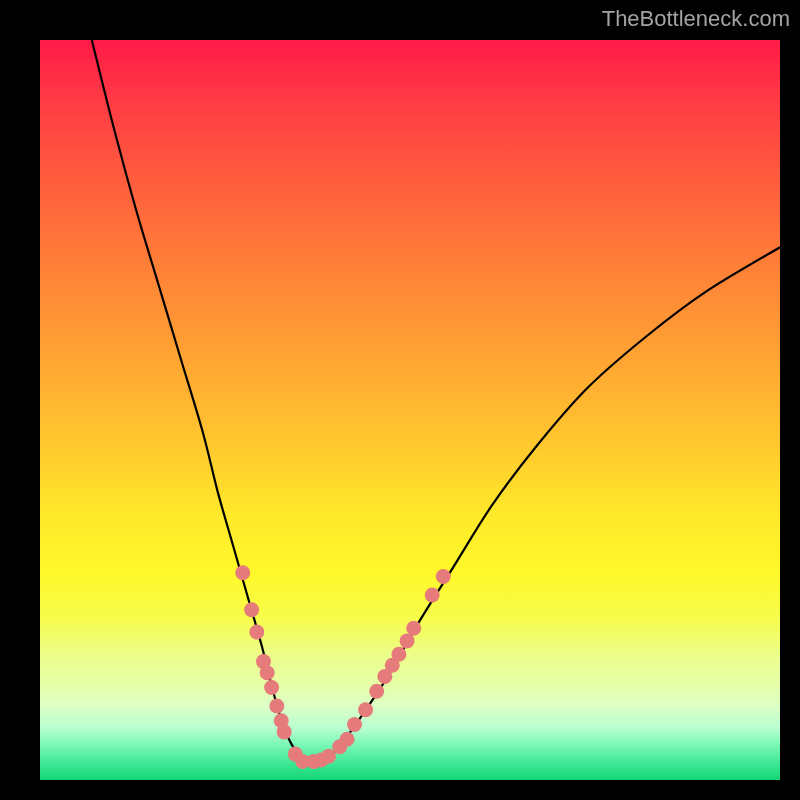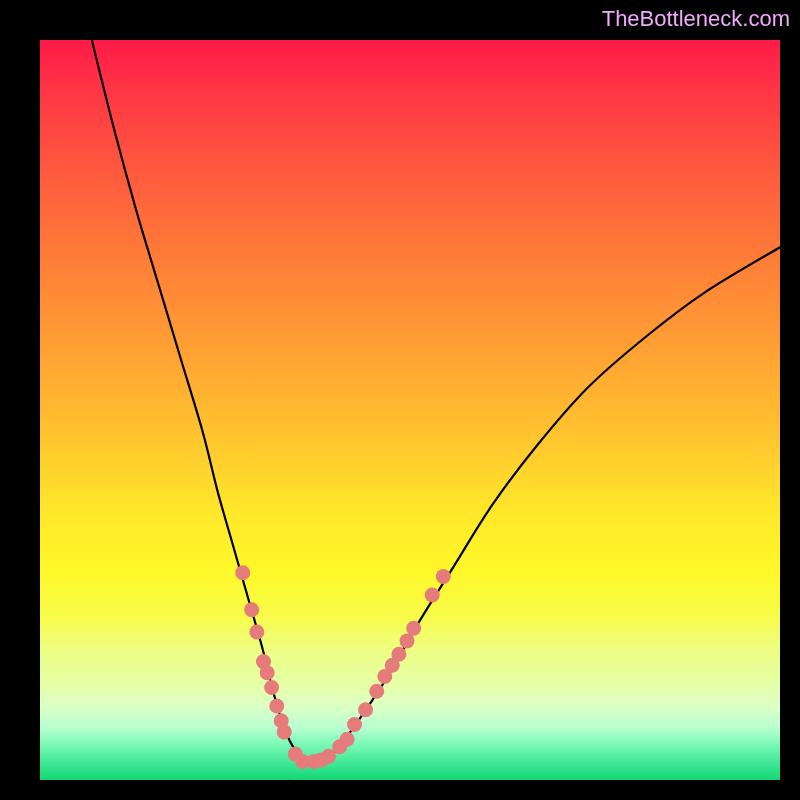--- a/index.html
+++ b/index.html
@@ -43,21 +43,21 @@
       #80f9b8 95%,
       #50eca0 97%,
       #2fe28a 98.5%,
       #14d674 100%
     );
   }
   .watermark {
     position: absolute;
     top: 6px;
     right: 10px;
-    color: #f0abfc;
+    color: #a3a3a3;
     font-size: 22px;
     font-weight: 500;
     user-select: none;
   }
   svg.overlay {
     position: absolute;
     left: 0;
     top: 0;
     width: 740px;
     height: 740px;

